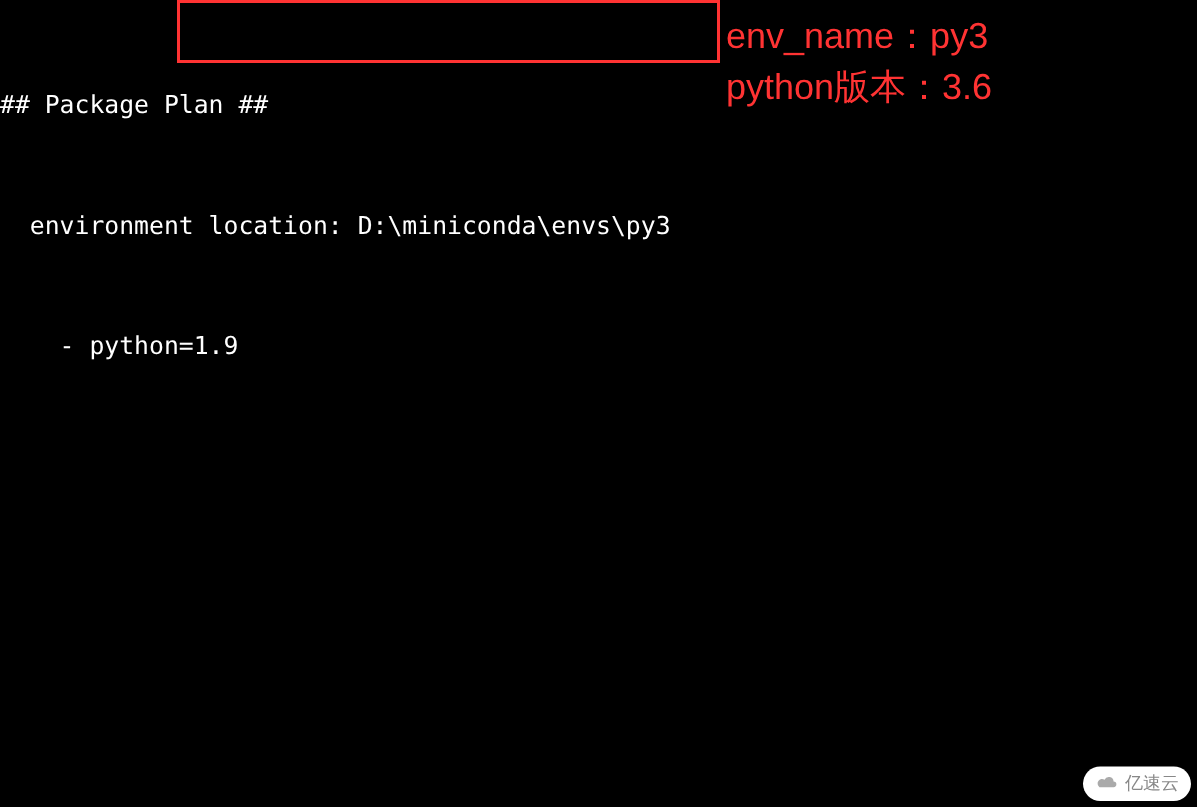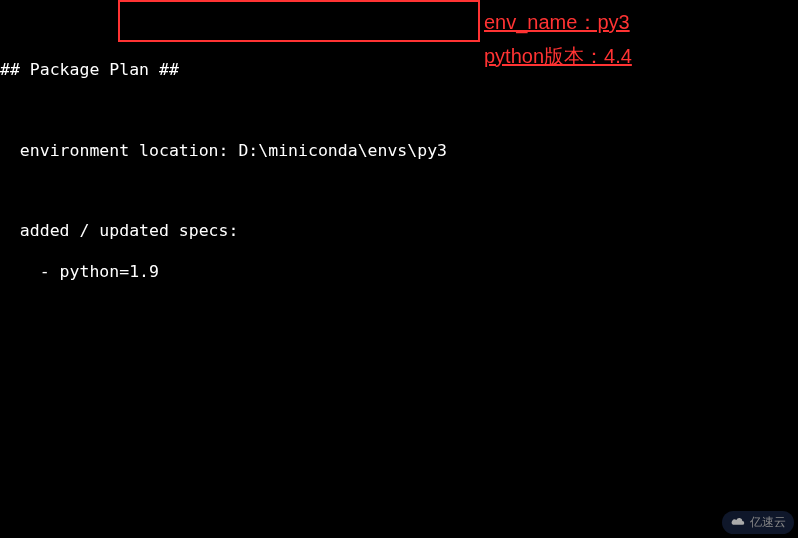--- a/index.html
+++ b/index.html
@@ -33,32 +33,31 @@
       top: 0px;
       left: 118px;
       width: 362px;
       height: 42px;
       pointer-events: none;
     }
     .annotation {
       position: absolute;
       color: #f33;
       font-family: "Microsoft YaHei", sans-serif;
-      font-size: 20px;
+      font-size: 24px;
       line-height: 1.6;
       pointer-events: none;
-      text-decoration: underline;
     }
     .ann1 { top: 6px; left: 484px; }
     .ann2 { top: 40px; left: 484px; }
     .watermark {
       position: absolute;
       right: 4px;
       bottom: 4px;
-      background: #0f172a;
+      background: #ffffff;
       color: #888;
       font-family: sans-serif;
       font-size: 12px;
       padding: 4px 8px;
       border-radius: 12px;
       display: flex;
       align-items: center;
       gap: 4px;
     }
     .watermark svg { width: 16px; height: 10px; }
@@ -66,21 +65,20 @@
   </style>
 </head>
 <body>
 
 <div class="terminal">
 <span class="line">&nbsp;</span>
 <span class="line">## Package Plan ##</span>
 <span class="line">&nbsp;</span>
 <span class="line"><span>  environment location: </span><span>D:\miniconda\envs\py3</span></span>
 <span class="line">&nbsp;</span>
-<span class="line">  added / updated specs:</span>
 <span class="line">    - python=1.9</span>
 <span class="line">&nbsp;</span>
 <span class="line">&nbsp;</span>
 <span class="line">&nbsp;</span>
 
 
 
 
 
 
@@ -89,21 +87,21 @@
 
 
 
 
 
 
 </div>
 
 <div class="highlight-box"></div>
 <div class="annotation ann1">env_name：py3</div>
-<div class="annotation ann2">python版本：4.4</div>
+<div class="annotation ann2">python版本：3.6</div>
 
 <div class="watermark">
   <span>
     <svg viewBox="0 0 24 16">
         <path fill="#aaa" d="M19 8a5 5 0 00-9.6-1.8A4 4 0 004 14h15a3 3 0 000-6z"></path>
       </svg>
   </span>
   <span>亿速云</span>
 </div>
 

